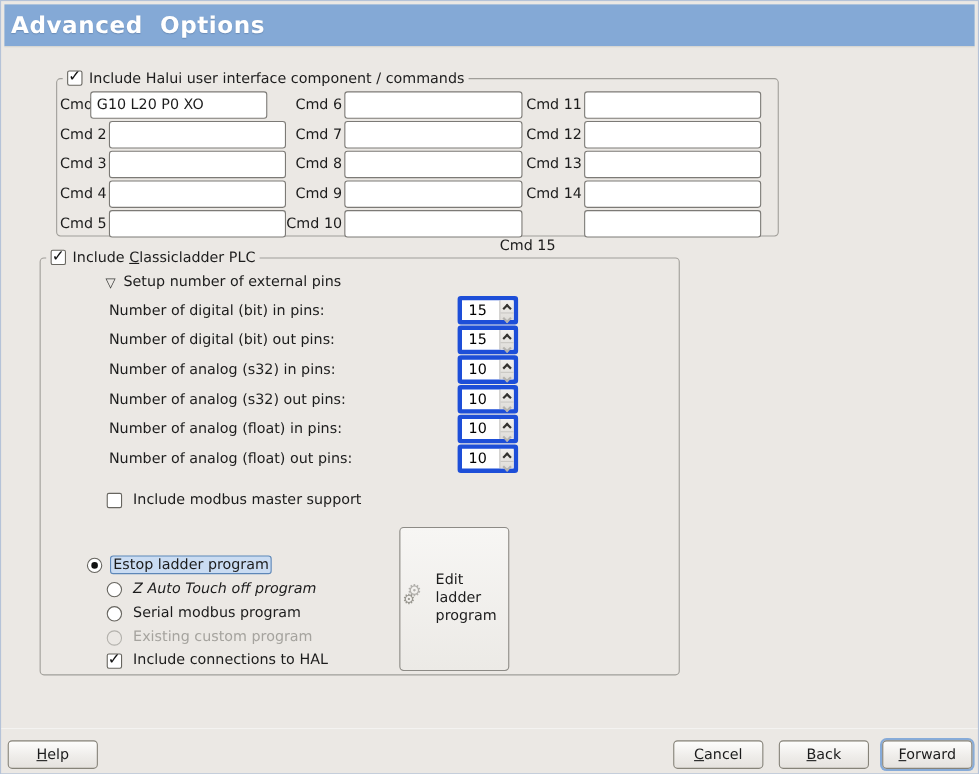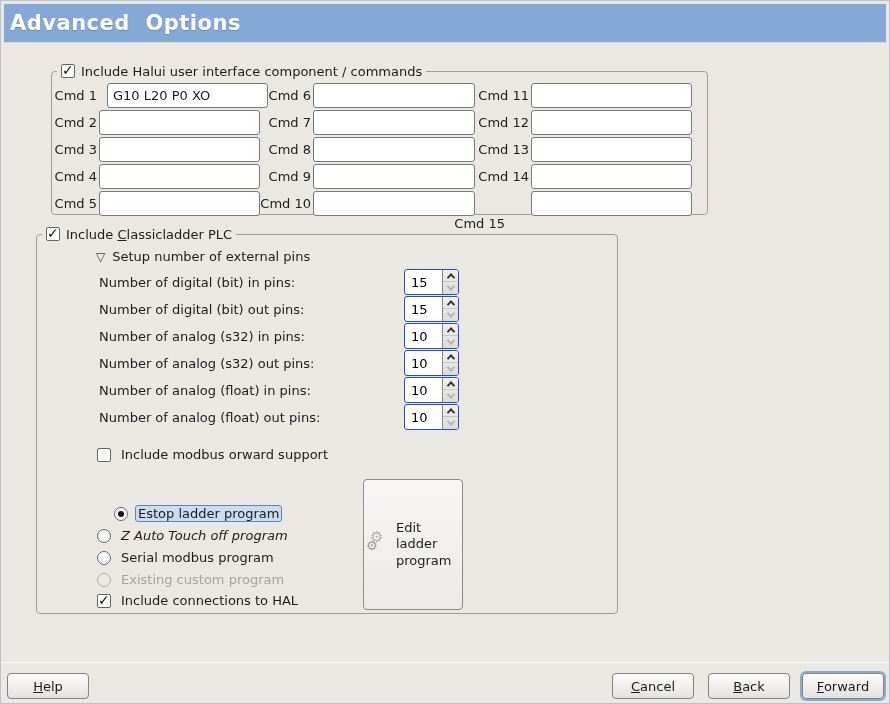--- a/index.html
+++ b/index.html
@@ -44,21 +44,21 @@
 
   
   .cmd-label { position:absolute; height:25px; line-height:25px; text-align:right; }
 
   
   .expander { position:absolute; display:flex; align-items:center; gap:7px; }
   .expander .tri { font-size:12px; color:#3a3a38; }
 
   
   .spin { position:absolute; width:55px; height:26px; background:#fff;
-          border:1px solid #1d4ed8; border-radius:3px; display:flex; }
+          border:4px solid #1d4ed8; border-radius:3px; display:flex;margin-left:12px; }
   .spin input { flex:1; border:0; outline:none; font-family:inherit; font-size:13px;
                 padding:0 0 0 6px; background:transparent; width:34px; }
   .spin .steppers { width:16px; border-left:1px solid #8a8884;
                     background:linear-gradient(#f2f0ed,#dedcd8); border-radius:0 2px 2px 0; }
   .spin .step { height:12px; display:flex; align-items:center; justify-content:center; }
   .spin .step.up { border-bottom:1px solid #c9c7c3; }
   .chev { width:6px; height:6px; border-left:2px solid #33322f; border-top:2px solid #33322f; }
   .chev.up { transform:rotate(45deg) translate(1px,1px); }
   .chev.down { border-color:#b5b3af; transform:rotate(225deg) translate(1px,1px); }
 
@@ -97,21 +97,21 @@
   </div>
   <div class="titlebar-underline"></div>
 
   <div class="frame" style="left:50px; top:70px; width:657px; height:144px;"></div>
   <div class="frame-legend" style="left:56px; top:62px;">
     <span class="checkbox on"></span>
     <span>Include Halui user interface component / commands</span>
   </div>
 
   <span class="cmd-label" style="left:42px; top:82px;  width:54px;">Cmd 1</span>
-  <input class="entry" style="left: 106px; top: 82px; width: 161px;" value="G10 L20 P0 XO">
+  <input class="entry" style="left: 81px; top: 82px; width: 161px;" value="G10 L20 P0 XO">
   <span class="cmd-label" style="left:42px; top:109px; width:54px;">Cmd 2</span>
   <input class="entry" style="left: 98px; top: 109px; width: 161px;" value="">
   <span class="cmd-label" style="left:42px; top:136px; width:54px;">Cmd 3</span>
   <input class="entry" style="left: 98px; top: 136px; width: 161px;" value="">
   <span class="cmd-label" style="left:42px; top:163px; width:54px;">Cmd 4</span>
   <input class="entry" style="left: 98px; top: 163px; width: 161px;" value="">
   <span class="cmd-label" style="left:42px; top:190px; width:54px;">Cmd 5</span>
   <input class="entry" style="left: 98px; top: 190px; width: 161px;" value="">
 
   <span class="cmd-label" style="left:255px; top:82px;  width:55px;">Cmd 6</span>
@@ -220,24 +220,24 @@
           <span class="chev up"></span>
         </div>
         <div class="step">
           <span class="chev down"></span>
         </div>
       </div>
   </div>
 
   <div class="opt-row" style="left:96px; top:445px;">
     <span class="checkbox"></span>
-    <span class="lbl">Include modbus orward support</span>
-  </div>
-
-  <div class="opt-row" style="left:113px; top:504px;align-items:center;">
+    <span class="lbl">Include modbus master support</span>
+  </div>
+
+  <div class="opt-row" style="left:78px; top:504px;align-items:center;">
     <span class="radio on"></span>
     <span class="lbl hl">Estop ladder program</span>
   </div>
   <div class="opt-row" style="left:96px; top:526px;font-style:italic;">
     <span class="radio"></span>
     <span class="lbl">Z Auto Touch off program</span>
   </div>
   <div class="opt-row" style="left:96px; top:548px;">
     <span class="radio"></span>
     <span class="lbl">Serial modbus program</span>

